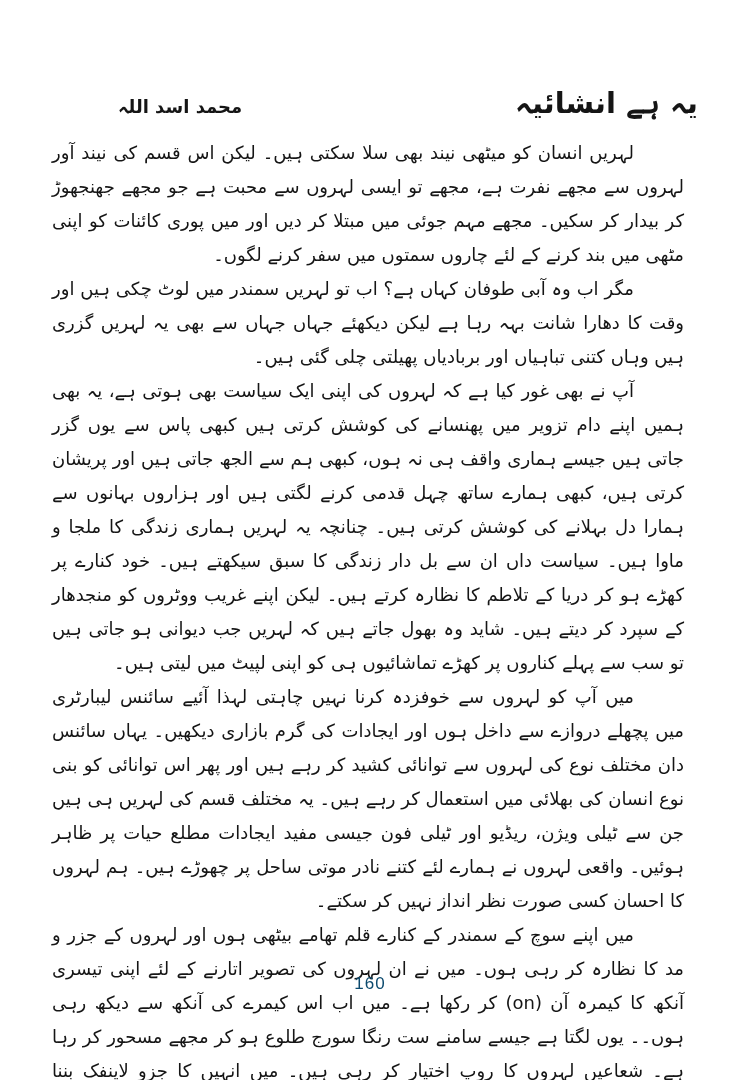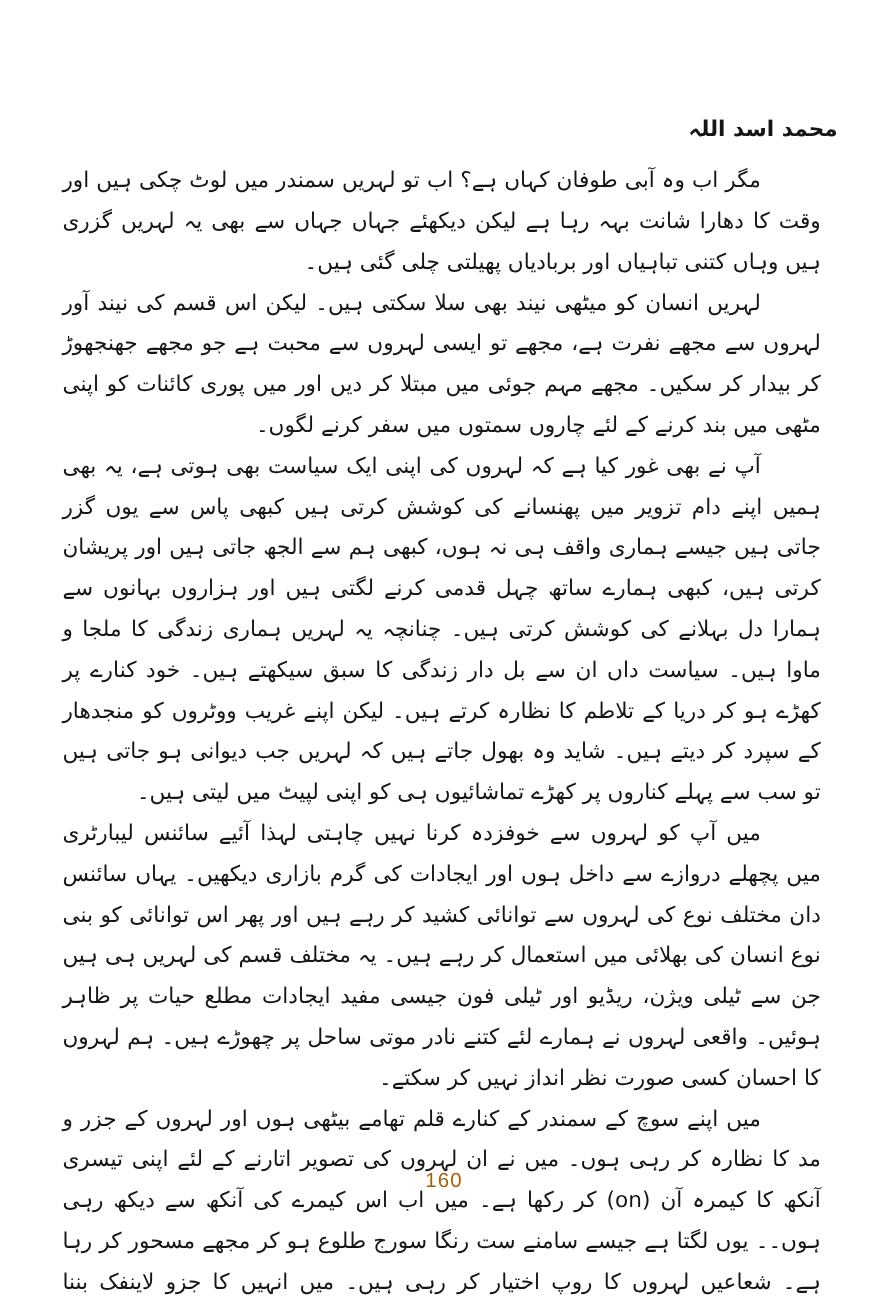--- a/index.html
+++ b/index.html
@@ -52,36 +52,37 @@
     position: absolute;
     top: 974px;
     left: 0;
     right: 0;
     text-align: center;
     direction: ltr;
   }
   .page-number {
     font-family: "Liberation Sans", sans-serif;
     font-size: 17px;
-    color: #a16207;
+    color: #0c4a6e;
     letter-spacing: 1px;
   }
 </style>
 </head>
 <body>
 
 <div class="page">
 
   <header class="page-header">
+    <h1 class="chapter-title">یہ ہے انشائیہ</h1>
     <div class="author-name">محمد اسد اللہ</div>
   </header>
 
   <main class="body-text">
+    <p>لہریں انسان کو میٹھی نیند بھی سلا سکتی ہیں۔ لیکن اس قسم کی نیند آور لہروں سے مجھے نفرت ہے، مجھے تو ایسی لہروں سے محبت ہے جو مجھے جھنجھوڑ کر بیدار کر سکیں۔ مجھے مہم جوئی میں مبتلا کر دیں اور میں پوری کائنات کو اپنی مٹھی میں بند کرنے کے لئے چاروں سمتوں میں سفر کرنے لگوں۔</p>
     <p>مگر اب وہ آبی طوفان کہاں ہے؟ اب تو لہریں سمندر میں لوٹ چکی ہیں اور وقت کا دھارا شانت بہہ رہا ہے لیکن دیکھئے جہاں جہاں سے بھی یہ لہریں گزری ہیں وہاں کتنی تباہیاں اور بربادیاں پھیلتی چلی گئی ہیں۔</p>
-    <p>لہریں انسان کو میٹھی نیند بھی سلا سکتی ہیں۔ لیکن اس قسم کی نیند آور لہروں سے مجھے نفرت ہے، مجھے تو ایسی لہروں سے محبت ہے جو مجھے جھنجھوڑ کر بیدار کر سکیں۔ مجھے مہم جوئی میں مبتلا کر دیں اور میں پوری کائنات کو اپنی مٹھی میں بند کرنے کے لئے چاروں سمتوں میں سفر کرنے لگوں۔</p>
     <p>آپ نے بھی غور کیا ہے کہ لہروں کی اپنی ایک سیاست بھی ہوتی ہے، یہ بھی ہمیں اپنے دام تزویر میں پھنسانے کی کوشش کرتی ہیں کبھی پاس سے یوں گزر جاتی ہیں جیسے ہماری واقف ہی نہ ہوں، کبھی ہم سے الجھ جاتی ہیں اور پریشان کرتی ہیں، کبھی ہمارے ساتھ چہل قدمی کرنے لگتی ہیں اور ہزاروں بہانوں سے ہمارا دل بہلانے کی کوشش کرتی ہیں۔ چنانچہ یہ لہریں ہماری زندگی کا ملجا و ماوا ہیں۔ سیاست داں ان سے بل دار زندگی کا سبق سیکھتے ہیں۔ خود کنارے پر کھڑے ہو کر دریا کے تلاطم کا نظارہ کرتے ہیں۔ لیکن اپنے غریب ووٹروں کو منجدھار کے سپرد کر دیتے ہیں۔ شاید وہ بھول جاتے ہیں کہ لہریں جب دیوانی ہو جاتی ہیں تو سب سے پہلے کناروں پر کھڑے تماشائیوں ہی کو اپنی لپیٹ میں لیتی ہیں۔</p>
     <p>میں آپ کو لہروں سے خوفزدہ کرنا نہیں چاہتی لہذا آئیے سائنس لیبارٹری میں پچھلے دروازے سے داخل ہوں اور ایجادات کی گرم بازاری دیکھیں۔ یہاں سائنس دان مختلف نوع کی لہروں سے توانائی کشید کر رہے ہیں اور پھر اس توانائی کو بنی نوع انسان کی بھلائی میں استعمال کر رہے ہیں۔ یہ مختلف قسم کی لہریں ہی ہیں جن سے ٹیلی ویژن، ریڈیو اور ٹیلی فون جیسی مفید ایجادات مطلع حیات پر ظاہر ہوئیں۔ واقعی لہروں نے ہمارے لئے کتنے نادر موتی ساحل پر چھوڑے ہیں۔ ہم لہروں کا احسان کسی صورت نظر انداز نہیں کر سکتے۔</p>
     <p>میں اپنے سوچ کے سمندر کے کنارے قلم تھامے بیٹھی ہوں اور لہروں کے جزر و مد کا نظارہ کر رہی ہوں۔ میں نے ان لہروں کی تصویر اتارنے کے لئے اپنی تیسری آنکھ کا کیمرہ آن (on) کر رکھا ہے۔ میں اب اس کیمرے کی آنکھ سے دیکھ رہی ہوں۔۔ یوں لگتا ہے جیسے سامنے ست رنگا سورج طلوع ہو کر مجھے مسحور کر رہا ہے۔ شعاعیں لہروں کا روپ اختیار کر رہی ہیں۔ میں انہیں کا جزو لاینفک بننا چاہتی ہوں تبھی تو میری روح بھی اس میں غوطہ زنی کر رہی</p>
   </main>
 
   <footer class="page-footer">
     <span class="page-number">160</span>
   </footer>
 
 </div>

